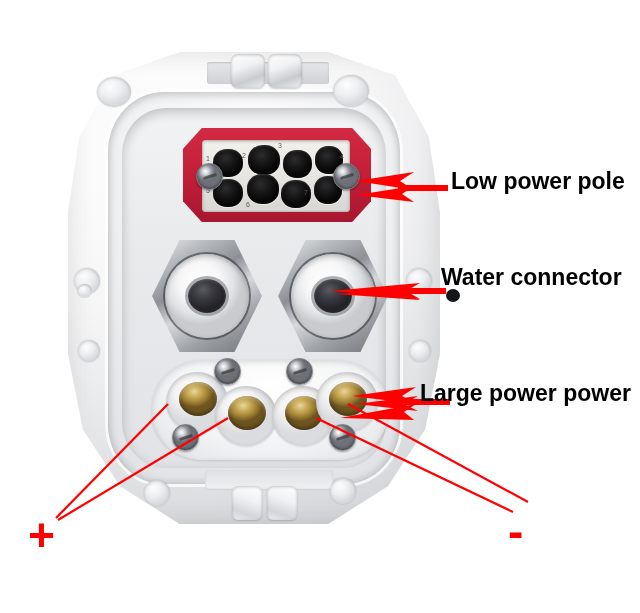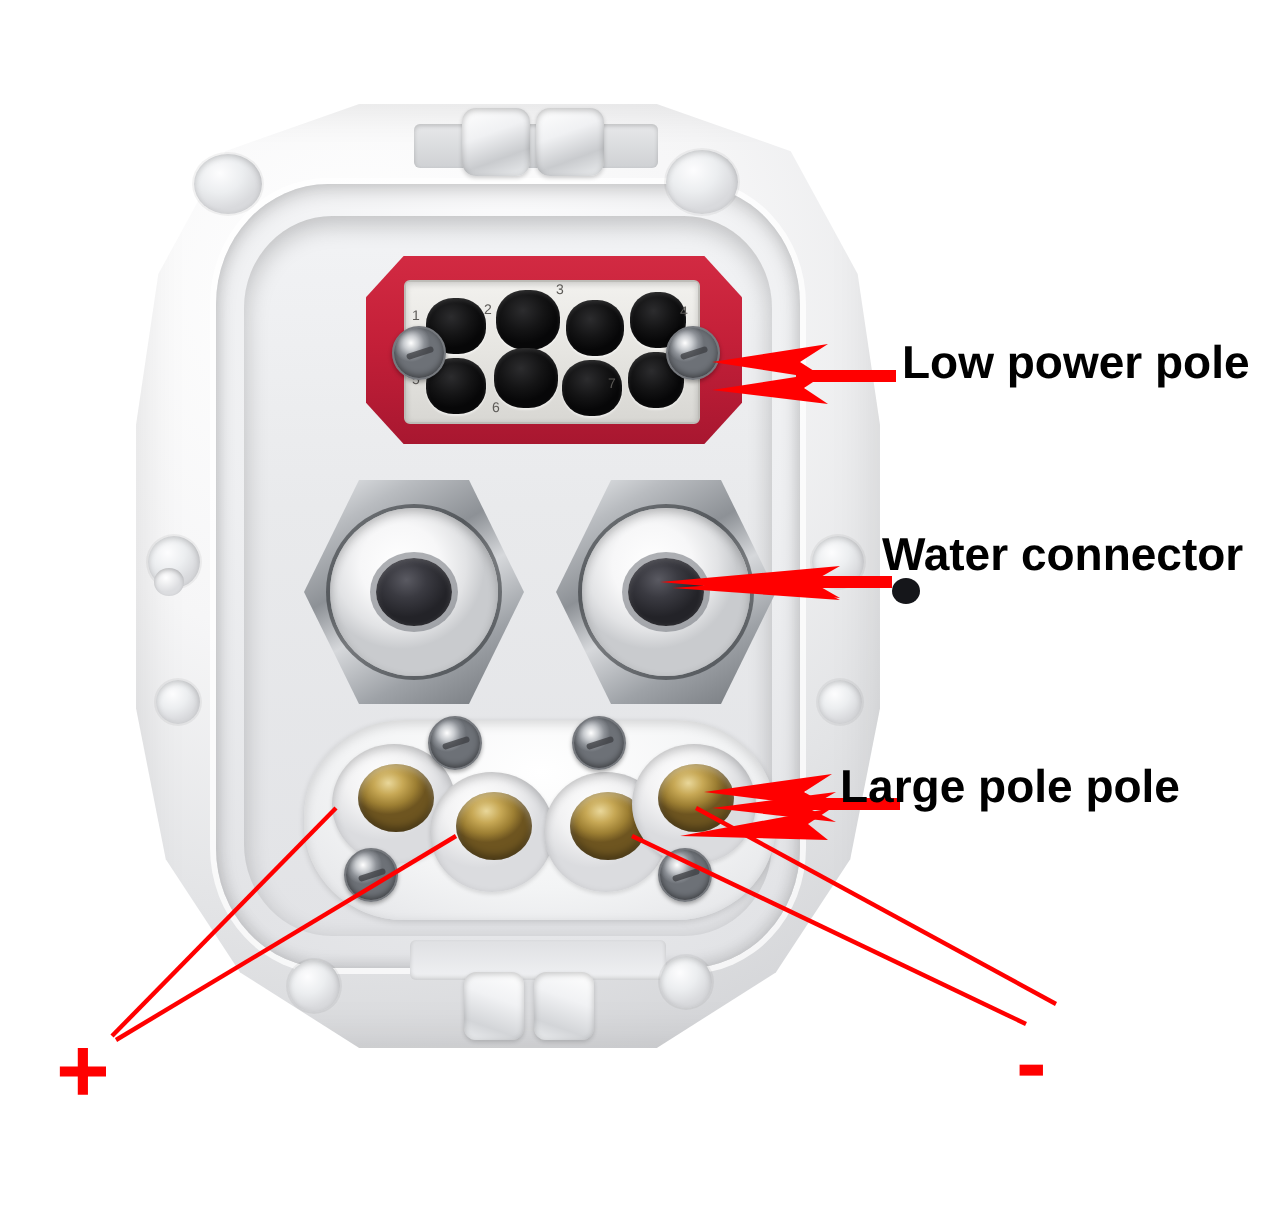--- a/index.html
+++ b/index.html
@@ -308,18 +308,18 @@
     <g>
       <line x1="316" y1="418" x2="513" y2="512" stroke="#ff0000" stroke-width="2.2"></line>
       <line x1="348" y1="404" x2="528" y2="502" stroke="#ff0000" stroke-width="2.2"></line>
     </g>
   </svg>
 
   <div class="blackdot"></div>
 
   <div class="label lbl-low">Low power pole</div>
   <div class="label lbl-water">Water connector</div>
-  <div class="label lbl-large">Large pole pole</div>
+  <div class="label lbl-large">Large power power</div>
 
   <div class="sign sign-plus">+</div>
   <div class="sign sign-minus">-</div>
 
 </div>
 
 </body></html>

